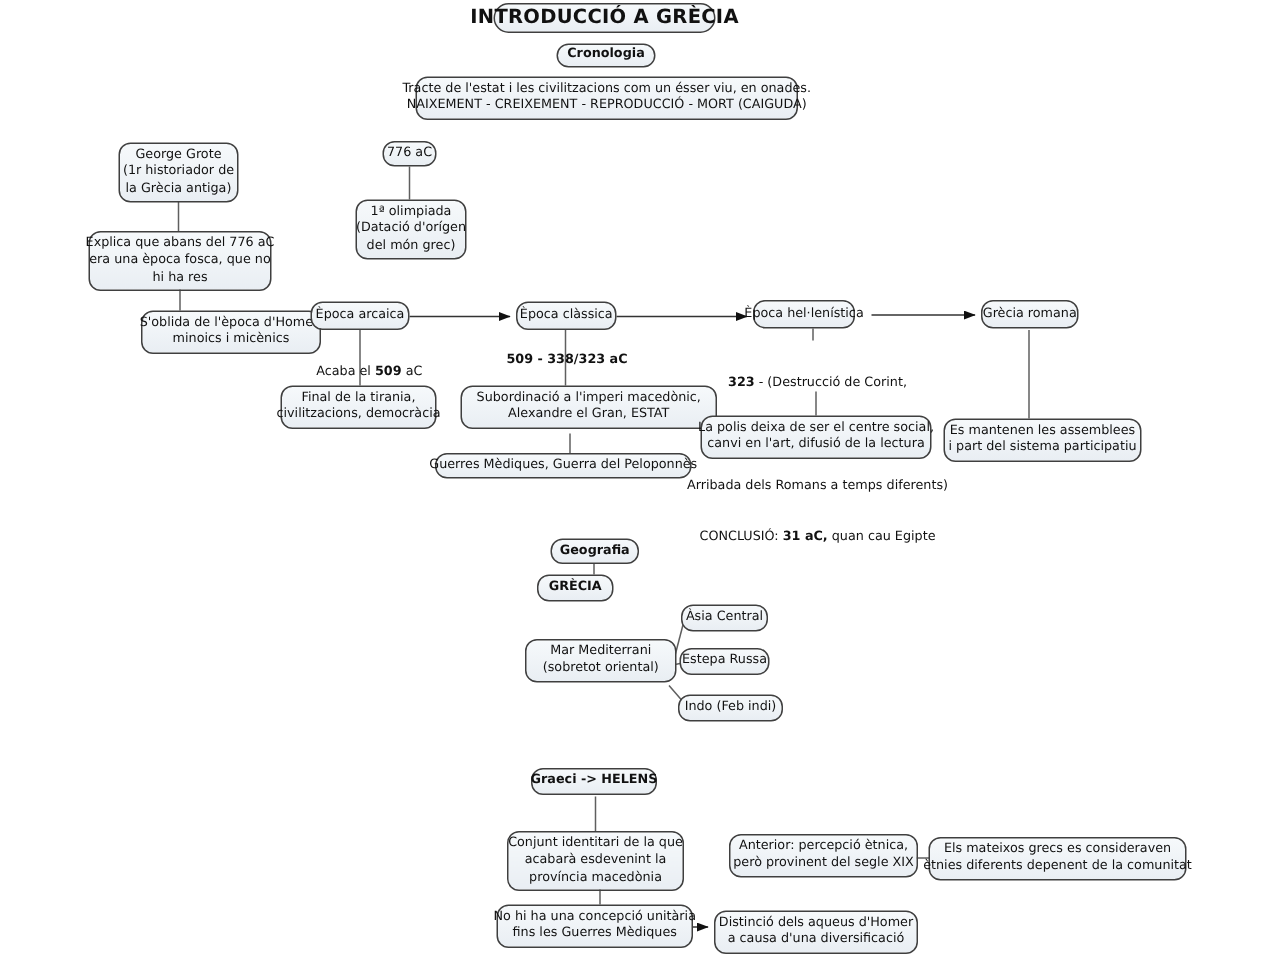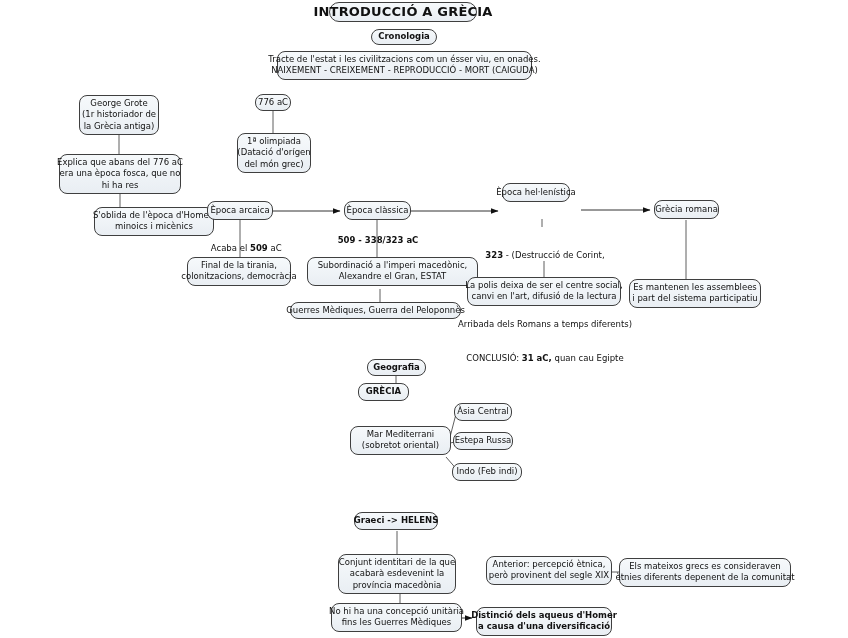--- a/index.html
+++ b/index.html
@@ -110,30 +110,30 @@
   <div class="node" style="left:255px; top:94px; width:36px; height:17px;">776 aC</div>
 
   <div class="node" style="left:237px; top:133px; width:74px;">1ª olimpiada
 (Datació d'orígen
 del món grec)</div>
 
   <div class="node" style="left:207px; top:201px; width:66px; height:19px;">Època arcaica</div>
 
   <div class="node" style="left:344px; top:201px; width:67px; height:19px;">Època clàssica</div>
 
-  <div class="node" style="left:502px; top:183px; width:68px; height:19px;">Època hel·lenística</div>
+  <div class="node" style="left:502px; top:200px; width:68px; height:19px;">Època hel·lenística</div>
 
   <div class="node" style="left:654px; top:200px; width:65px; height:19px;">Grècia romana</div>
 
   <div class="freetext" style="left:200px; top:232px; width:76px;">
     <span>Acaba el </span><span class="bold">509</span><span> aC</span>
   </div>
 
   <div class="node" style="left:187px; top:257px; width:104px;">Final de la tirania,
-colonitzacions, democràcia</div>
+civilitzacions, democràcia</div>
 
   <div class="freetext bold" style="left:335px; top:235px; width:86px;">509 - 338/323 aC</div>
 
   <div class="node" style="left:307px; top:257px; width:171px;">Subordinació a l'imperi macedònic,
 Alexandre el Gran, ESTAT</div>
 
   <div class="node" style="left:290px; top:302px; width:171px;">Guerres Mèdiques, Guerra del Peloponnès</div>
 
   <div class="freetext" style="left:450px; top:227px; width:190px;">
     <div><span class="bold">323</span><span> - (Destrucció de Corint,</span></div>
@@ -169,16 +169,16 @@
   <div class="node" style="left:338px; top:554px; width:118px;">Conjunt identitari de la que
 acabarà esdevenint la
 província macedònia</div>
 
   <div class="node" style="left:331px; top:603px; width:131px;">No hi ha una concepció unitària
 fins les Guerres Mèdiques</div>
 
   <div class="node" style="left:619px; top:558px; width:172px;">Els mateixos grecs es consideraven
 ètnies diferents depenent de la comunitat</div>
 
-  <div class="node" style="left:476px; top:607px; width:136px;font-weight:bold;">Distinció dels aqueus d'Homer
+  <div class="node" style="left:476px; top:607px; width:136px;">Distinció dels aqueus d'Homer
 a causa d'una diversificació</div>
 
 </div>
 
 </body></html>

